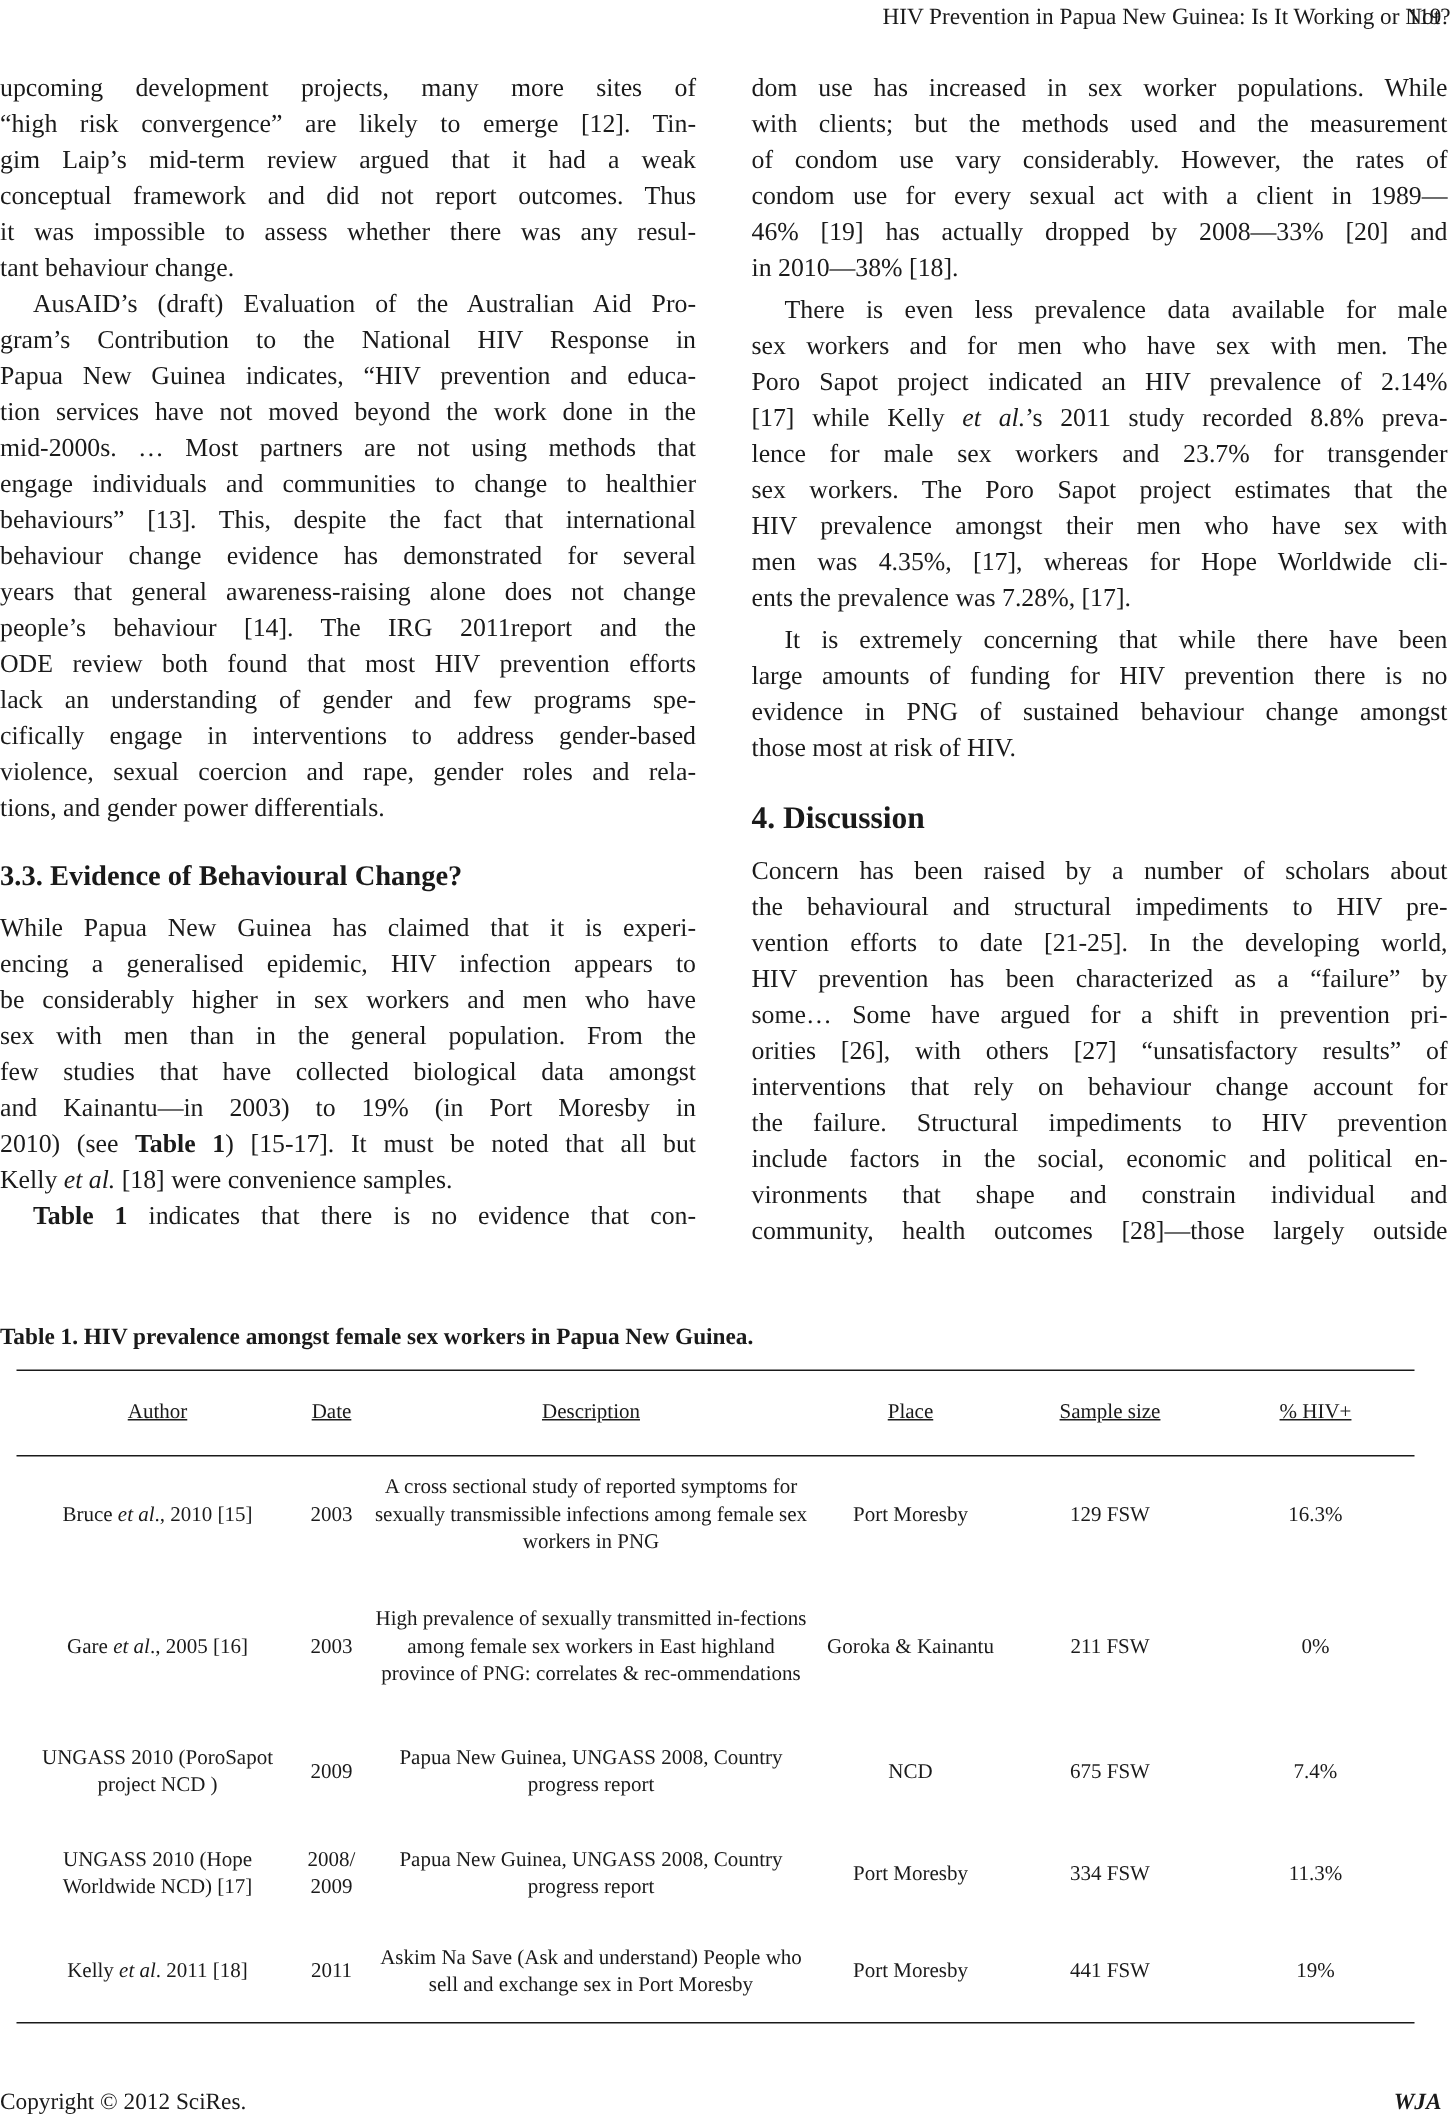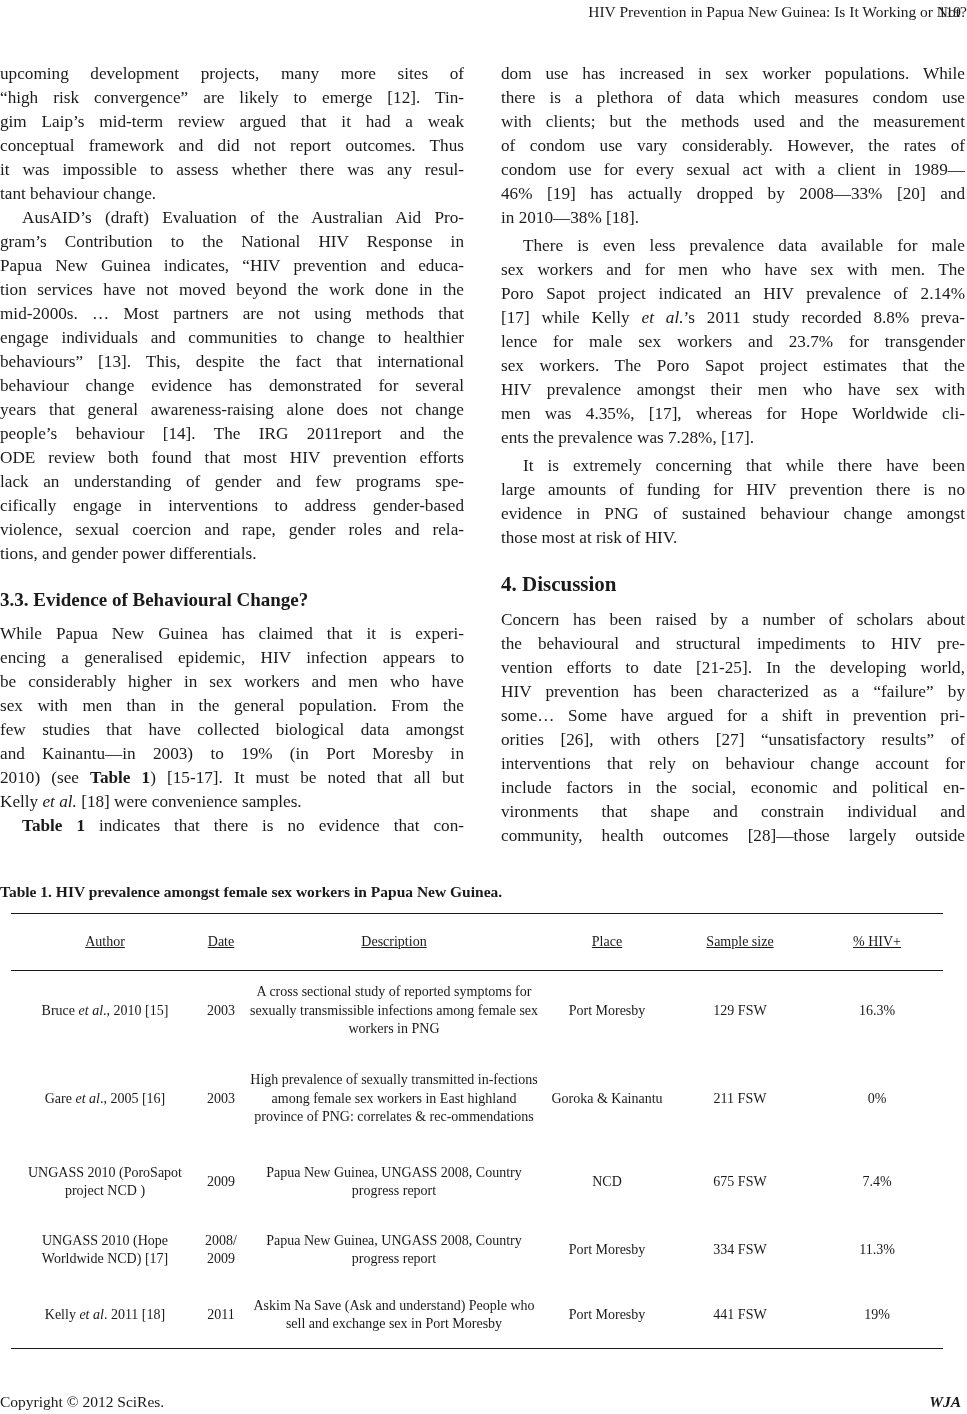--- a/index.html
+++ b/index.html
@@ -7,21 +7,21 @@
     width: 967px; height: 1414px; position: relative; overflow: hidden;
     font-family: "Liberation Serif", "DejaVu Serif", serif; color: #1a1a1a;
   }
   .running-head {
     position: absolute; top: 0; left: 0; width: 967px; height: 24px;
     font-size: 15.5px; line-height: 24px;
   }
   .running-head .title { position: absolute; left: 0; right: 0; text-align: right; top: 0; }
   .running-head .page { position: absolute; right: 6px; top: 0; margin-left: 48px; }
 
-  .col { position: absolute; top: 62px; width: 464px; font-size: 17.2px; line-height: 24px; }
+  .col { position: absolute; top: 47px; width: 464px; font-size: 17.2px; line-height: 24px; }
   .col.left { left: 0; }
   .col.right { left: 501px; }
   .line { display: block; text-align: justify; text-align-last: justify; white-space: nowrap; height: 24px; overflow: visible; }
   .line.last { text-align-last: left; }
   .line.indent { padding-left: 22px; }
   .para-gap { height: 4px; }
   .heading { font-weight: bold; font-size: 19px; line-height: 24px; display: block; }
   .heading.h1 { font-size: 21px; }
   em { font-style: italic; }
   b { font-weight: bold; }
@@ -89,21 +89,20 @@
     <span class="line last"><span>Kelly </span><em>et al.</em><span> [18] were convenience samples.</span></span>
   </div>
   <div>
     <span class="line indent"><b>Table 1</b><span> indicates that there is no evidence that con-</span></span>
   </div>
 </div>
 
 <div class="col right">
   <div>
     <span class="line">dom use has increased in sex worker populations. While</span>
-    <span class="line">there is a plethora of data which measures condom use</span>
     <span class="line">with clients; but the methods used and the measurement</span>
     <span class="line">of condom use vary considerably. However, the rates of</span>
     <span class="line">condom use for every sexual act with a client in 1989—</span>
     <span class="line">46% [19] has actually dropped by 2008—33% [20] and</span>
     <span class="line last">in 2010—38% [18].</span>
   </div>
   <div class="para-gap"></div>
   <div>
     <span class="line indent">There is even less prevalence data available for male</span>
     <span class="line">sex workers and for men who have sex with men. The</span>
@@ -126,20 +125,21 @@
   <span class="heading h1">4. Discussion</span>
   <div style="height:12px"></div>
   <div>
     <span class="line">Concern has been raised by a number of scholars about</span>
     <span class="line">the behavioural and structural impediments to HIV pre-</span>
     <span class="line">vention efforts to date [21-25]. In the developing world,</span>
     <span class="line">HIV prevention has been characterized as a “failure” by</span>
     <span class="line">some… Some have argued for a shift in prevention pri-</span>
     <span class="line">orities [26], with others [27] “unsatisfactory results” of</span>
     <span class="line">interventions that rely on behaviour change account for</span>
+    <span class="line">the failure. Structural impediments to HIV prevention</span>
     <span class="line">include factors in the social, economic and political en-</span>
     <span class="line">vironments that shape and constrain individual and</span>
     <span class="line">community, health outcomes [28]—those largely outside</span>
   </div>
 </div>
 
 <div class="table-caption">Table 1. HIV prevalence amongst female sex workers in Papua New Guinea.</div>
 <div class="rule" style="top:913px"></div>
 <div class="rule" style="top:970px"></div>
 <div class="rule" style="top:1348px"></div>

